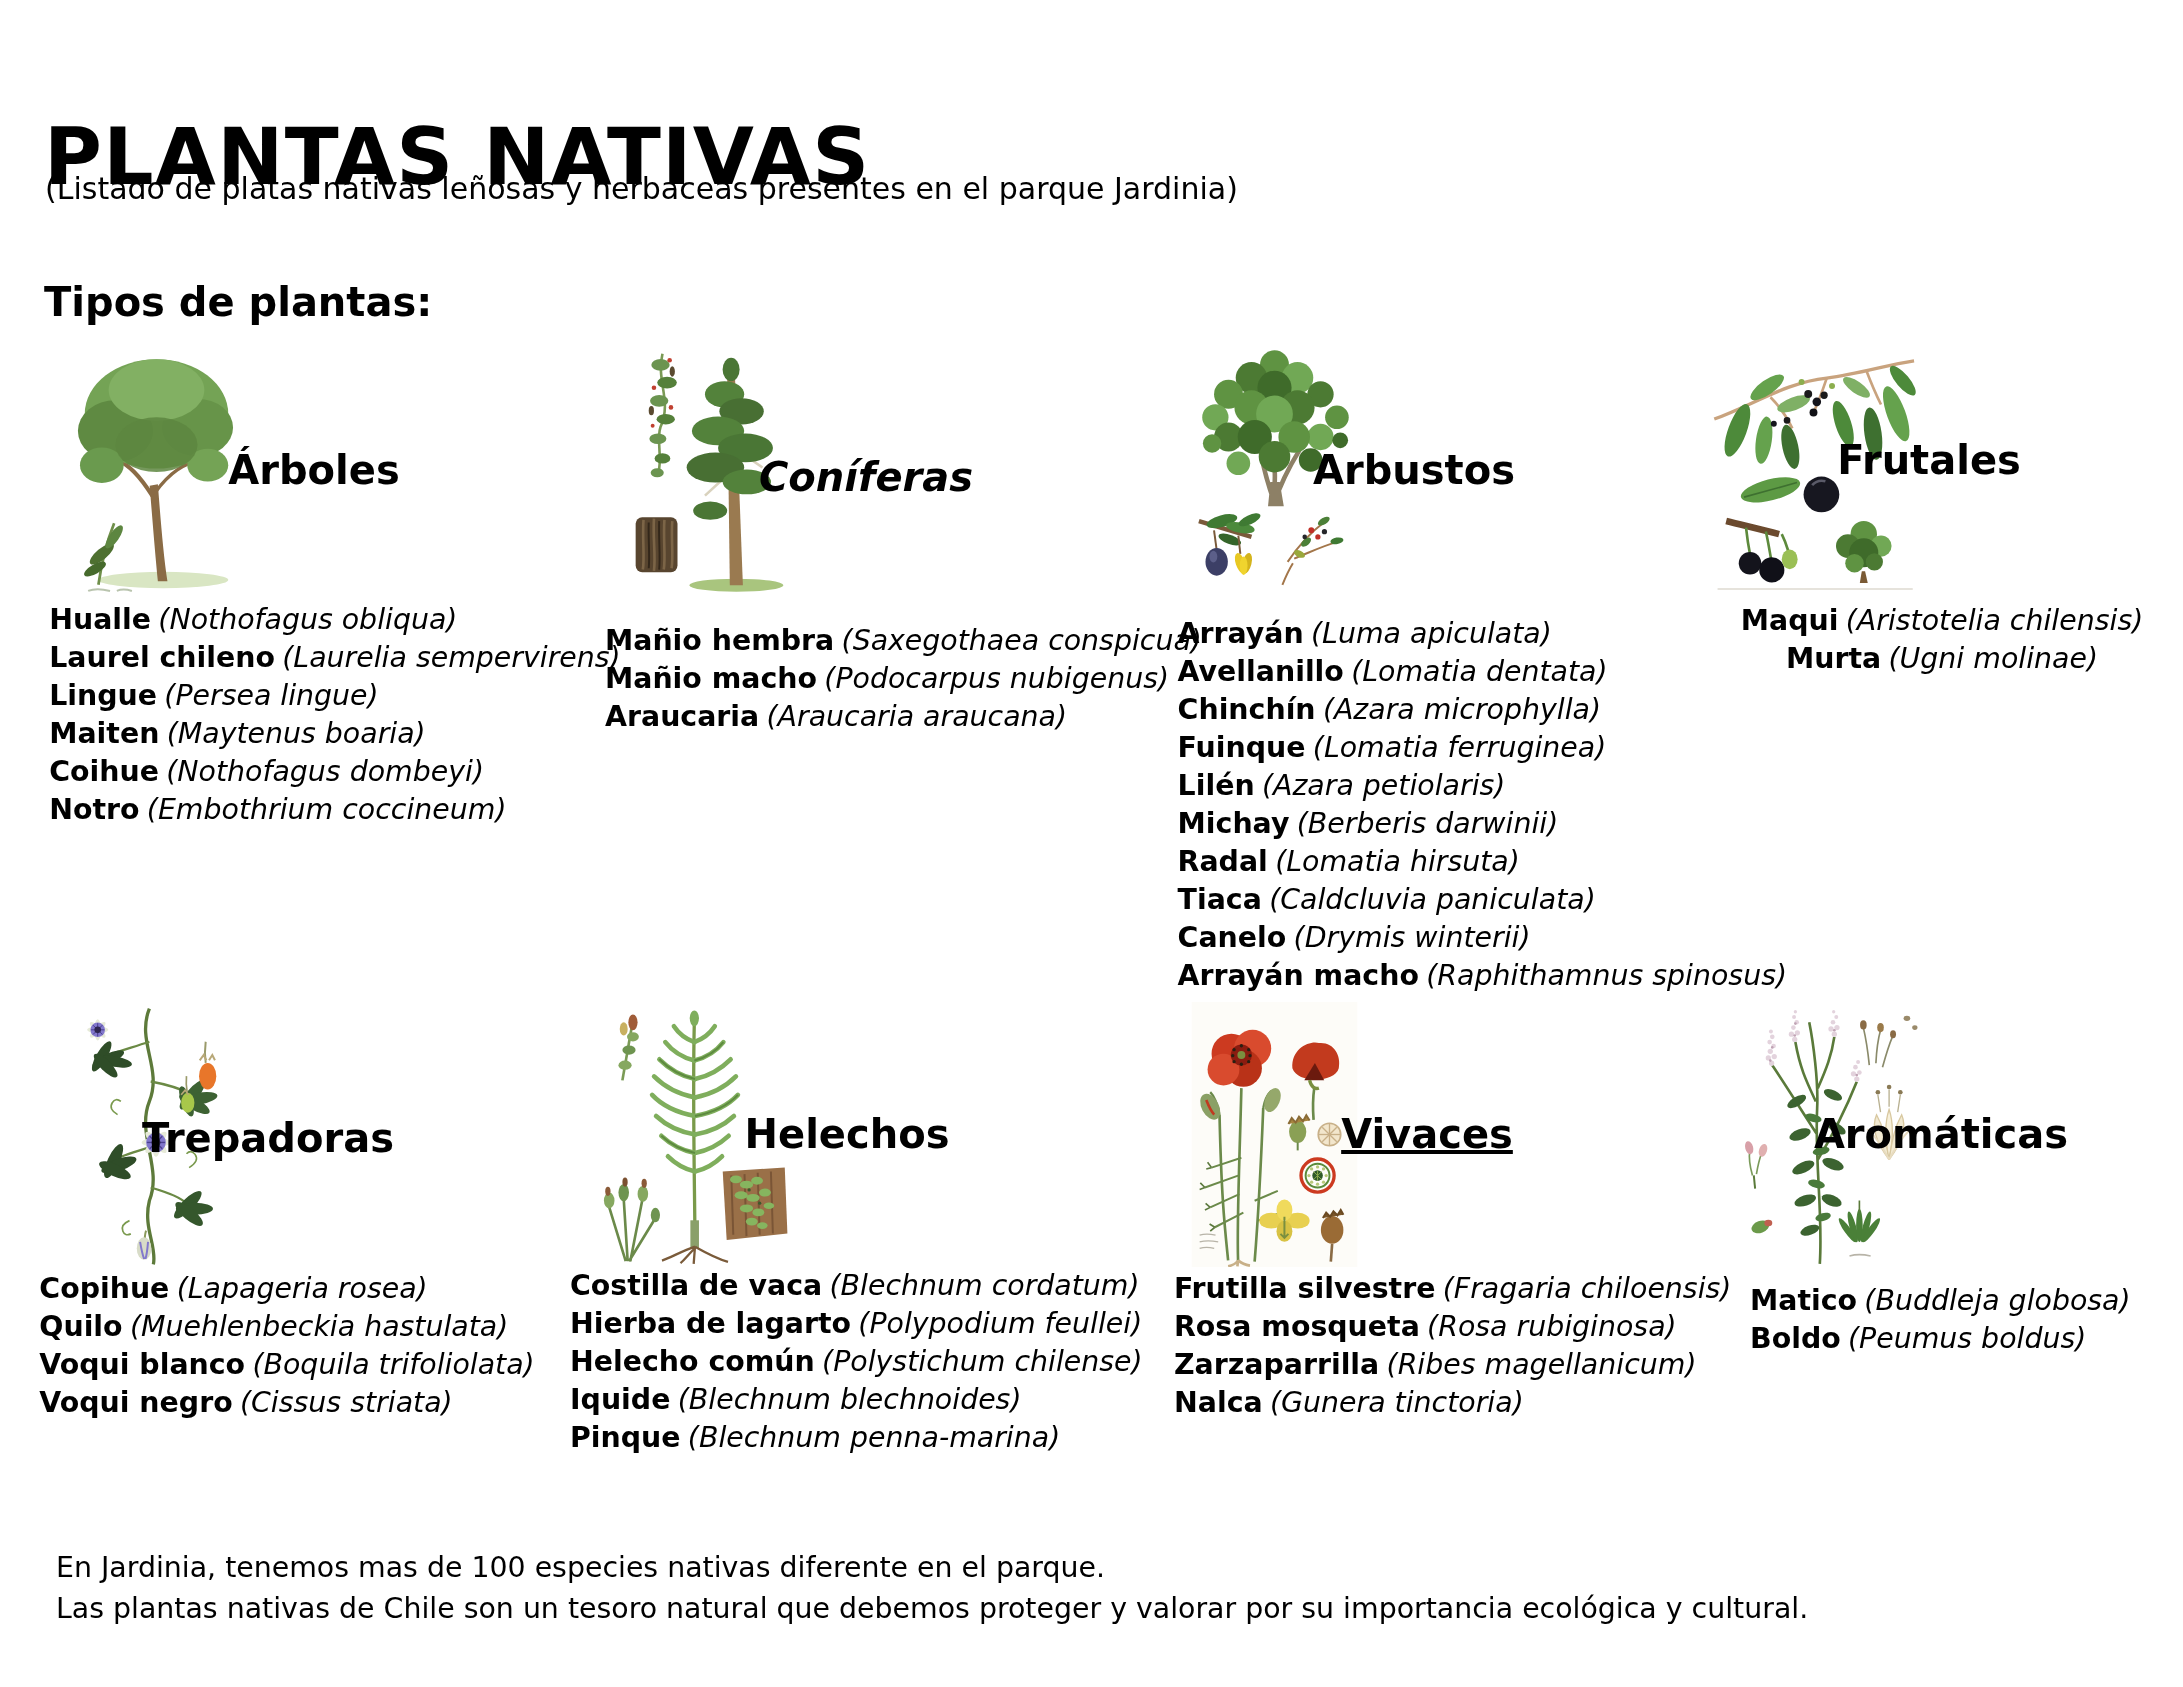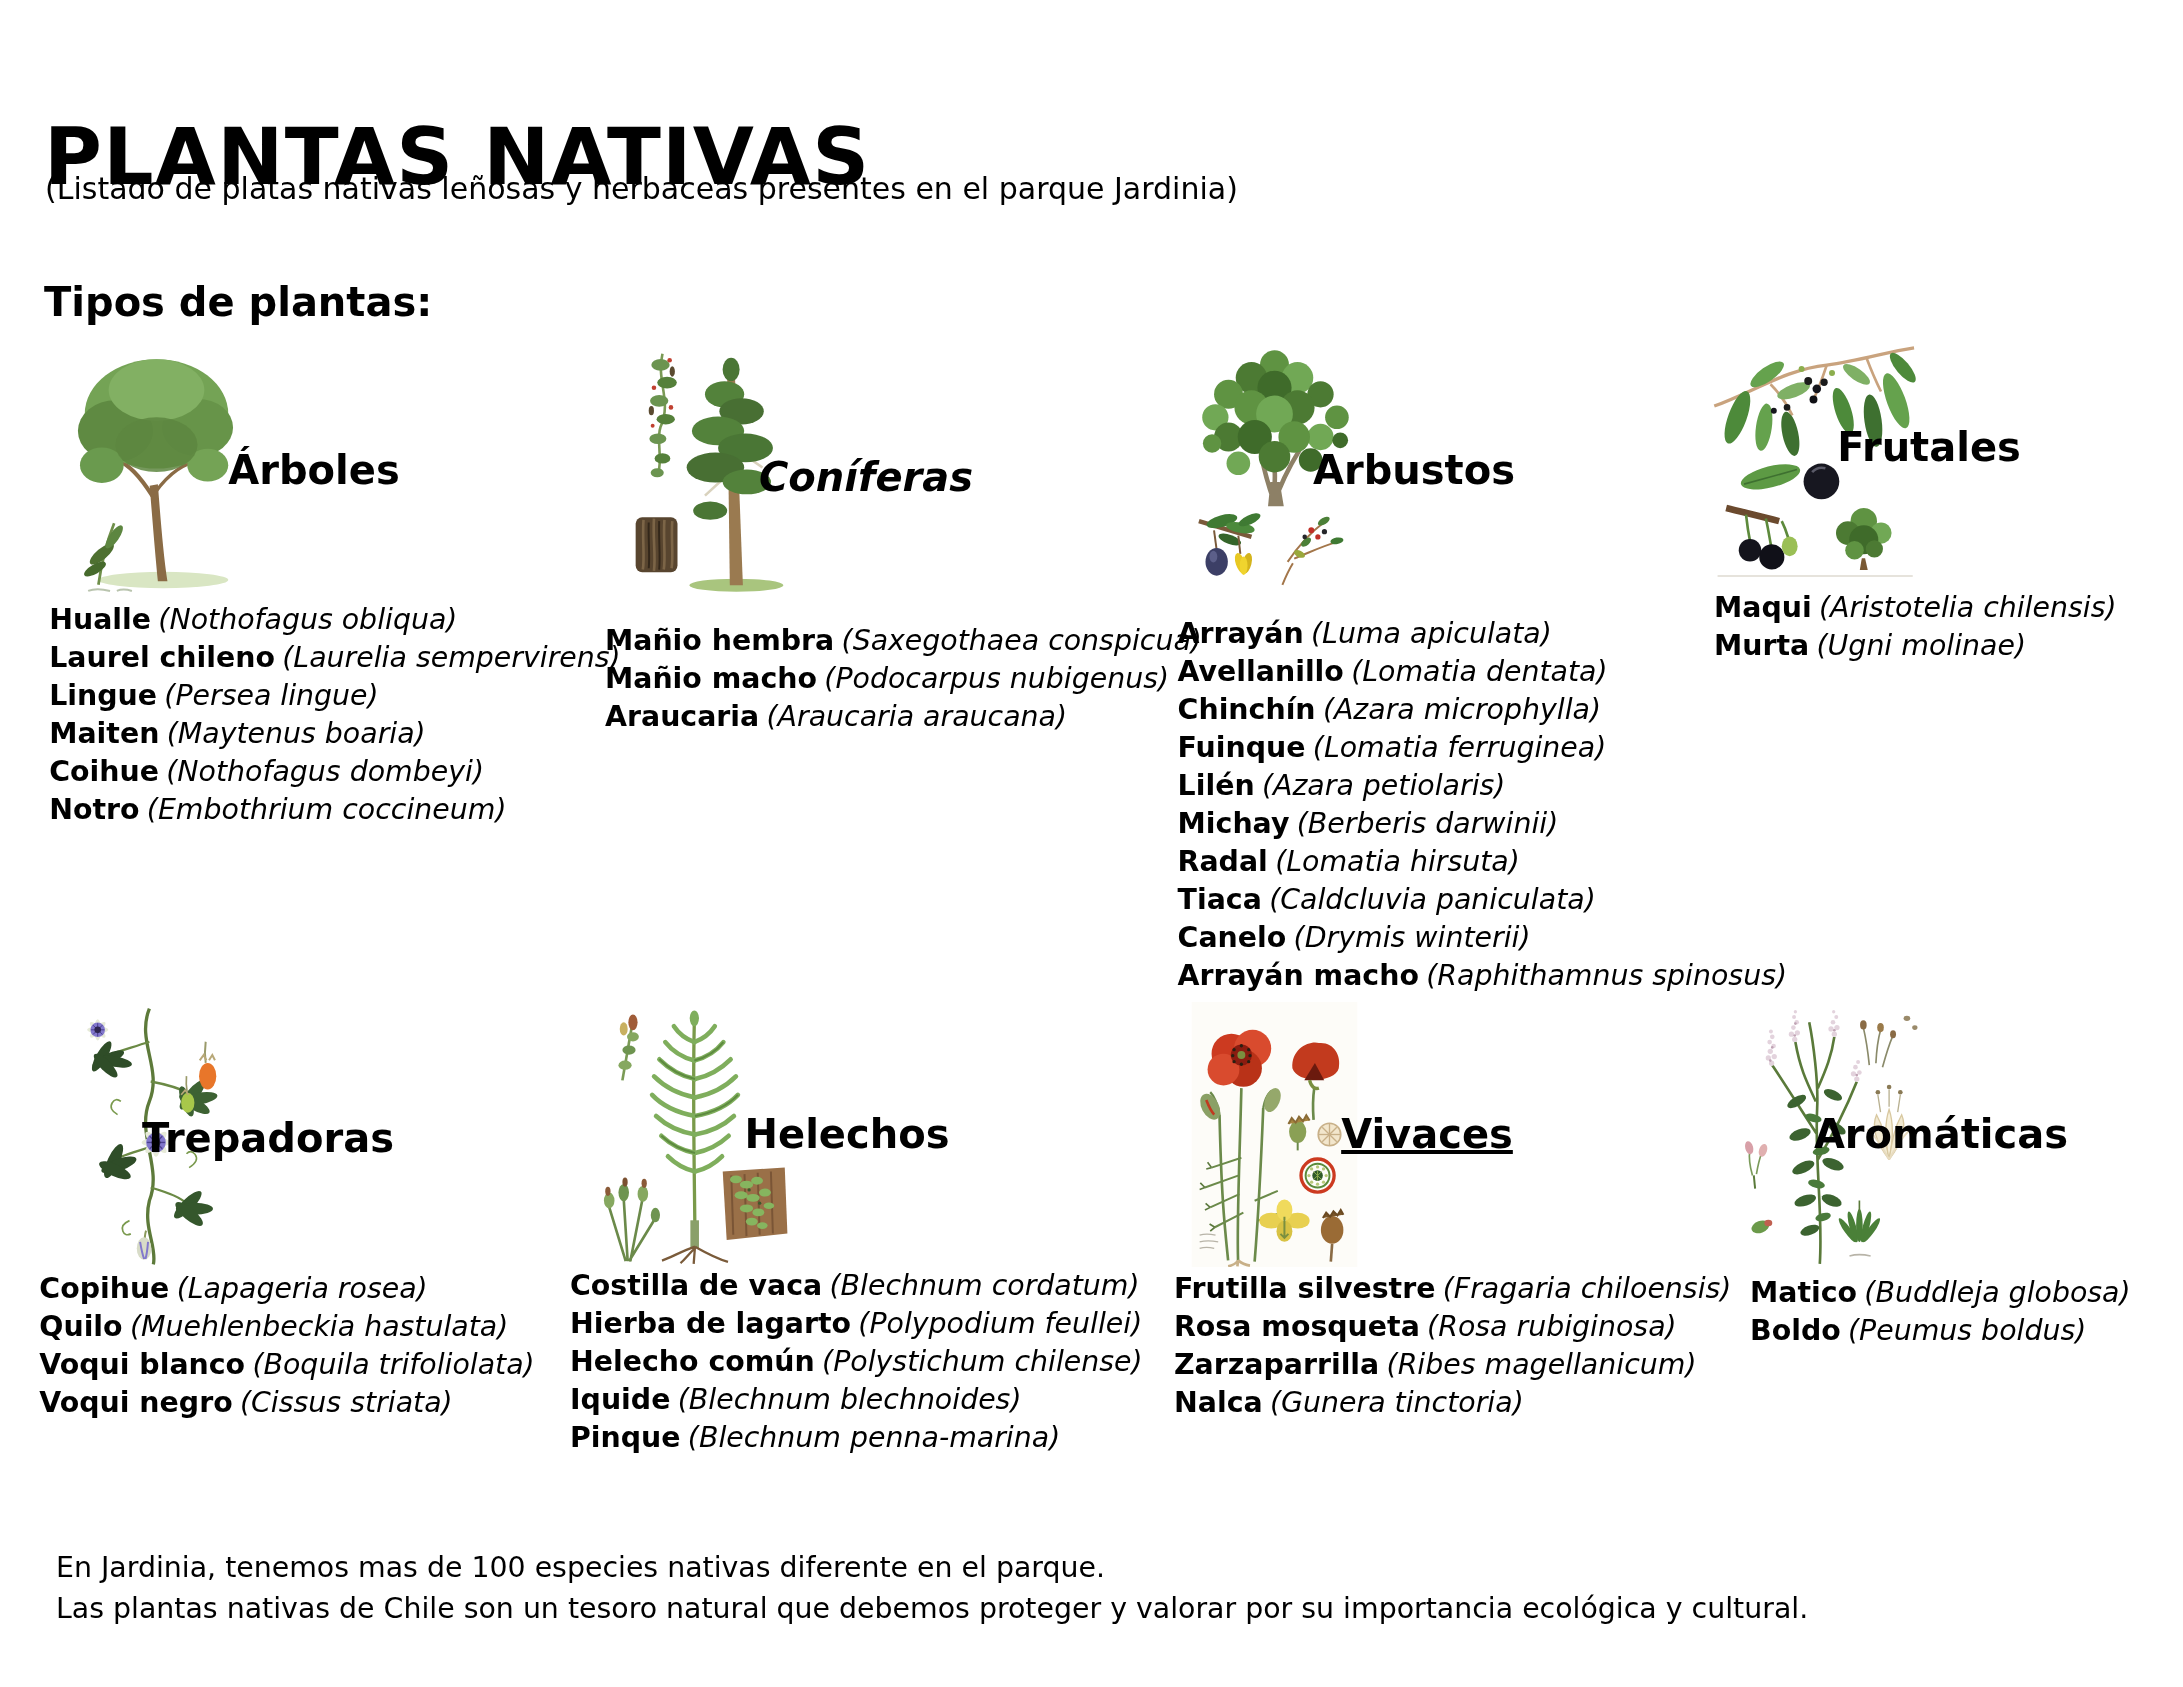--- a/index.html
+++ b/index.html
@@ -25,41 +25,41 @@
   #cat-arboles .cat-label{left:278px;top:129px;}
   #cat-arboles .species{margin-left:13.2px;margin-top:2px;}
   #cat-coniferas{left:595px;top:341px;width:582px;}
   #cat-coniferas .illus{left:30px;top:1.3px;width:173px;height:255px;}
   #cat-coniferas .cat-label{left:271px;top:136px;font-style:italic;}
   #cat-coniferas .species{margin-left:10px;margin-top:23px;}
   #cat-arbustos{left:1171px;top:341px;width:536px;}
   #cat-arbustos .illus{left:16.5px;top:4px;width:173px;height:253px;}
   #cat-arbustos .cat-label{left:243px;top:129px;}
   #cat-arbustos .species{margin-left:6.6px;margin-top:16px;}
-  #cat-frutales{left:1694px;top:328px;width:476px;}
+  #cat-frutales{left:1694px;top:341px;width:476px;text-align:center;}
   #cat-frutales .illus{left:13.2px;top:0;width:213px;height:258px;}
   #cat-frutales .cat-label{left:235px;top:119px;}
   #cat-frutales .species{margin-left:20px;margin-top:3px;}
   
   #cat-trepadoras{left:36px;top:1002px;width:536px;}
   #cat-trepadoras .illus{left:20px;top:0;width:200px;height:265px;}
   #cat-trepadoras .cat-label{left:232px;top:136px;}
   #cat-trepadoras .species{margin-left:3.3px;margin-top:3.3px;}
   #cat-helechos{left:569px;top:1002px;width:582px;}
   #cat-helechos .illus{left:26.5px;top:0;width:198px;height:265px;}
   #cat-helechos .cat-label{left:278px;top:132px;}
   #cat-helechos .species{margin-left:1px;margin-top:0;}
   #cat-vivaces{left:1164px;top:1002px;width:556px;}
   #cat-vivaces .illus{left:26.5px;top:0;width:167px;height:265px;}
   #cat-vivaces .cat-label{left:263px;top:132px;text-decoration:underline;}
   #cat-vivaces .species{margin-left:10px;margin-top:3.3px;}
   #cat-aromaticas{left:1714px;top:1002px;width:470px;}
   #cat-aromaticas .illus{left:20px;top:0;width:198px;height:265px;}
   #cat-aromaticas .cat-label{left:227px;top:132px;}
-  #cat-aromaticas .species{margin-left:36px;margin-top:7px;}
+  #cat-aromaticas .species{margin-left:36px;margin-top:15px;}
 </style>
 </head>
 <body>
 
 <div>
   <h1 class="title">PLANTAS NATIVAS</h1>
   <div class="subtitle">(Listado de platas nativas leñosas y herbaceas presentes en el parque Jardinia)</div>
   <h2 class="section-heading">Tipos de plantas:</h2>
 
   <section class="cat r1" id="cat-arboles">

